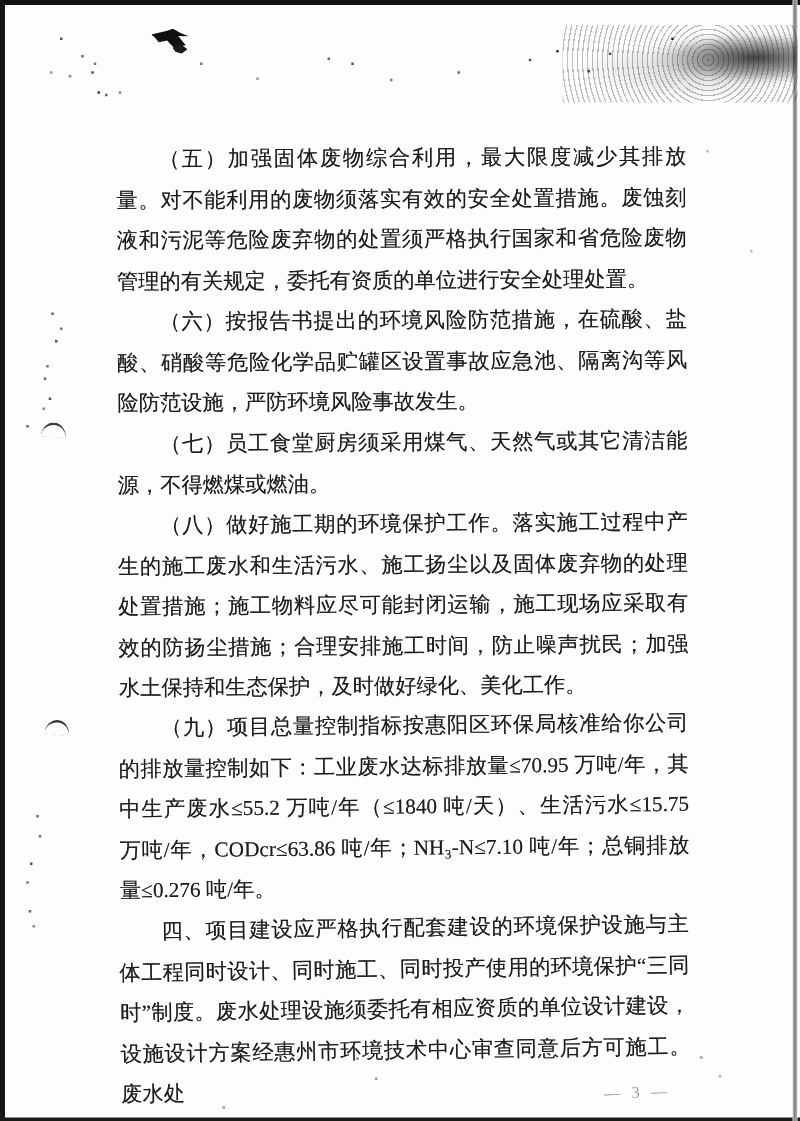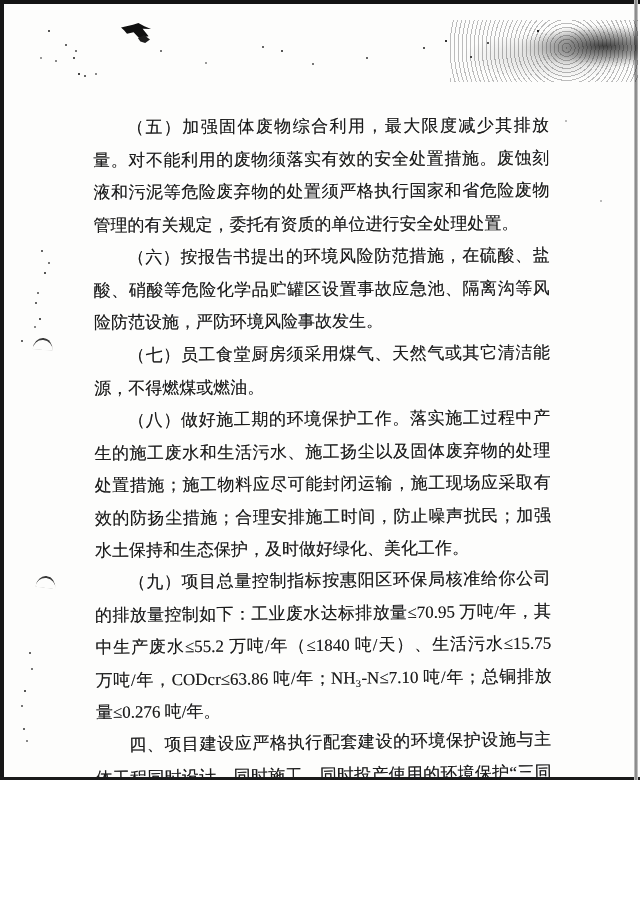--- a/index.html
+++ b/index.html
@@ -4,21 +4,21 @@
 <style>
   html, body {
     margin: 0;
     padding: 0;
     background: #ffffff;
     font-family: "Liberation Serif", "DejaVu Serif", serif;
   }
   #page {
     position: relative;
     width: 640px;
-    height: 780px;
+    height: 897px;
     background: #fdfdfc;
     overflow: hidden;
   }
   
   .edge-top {
     position: absolute; top: 0; left: 0;
     width: 640px; height: 4px;
     background: #141414;
   }
   .edge-left {

